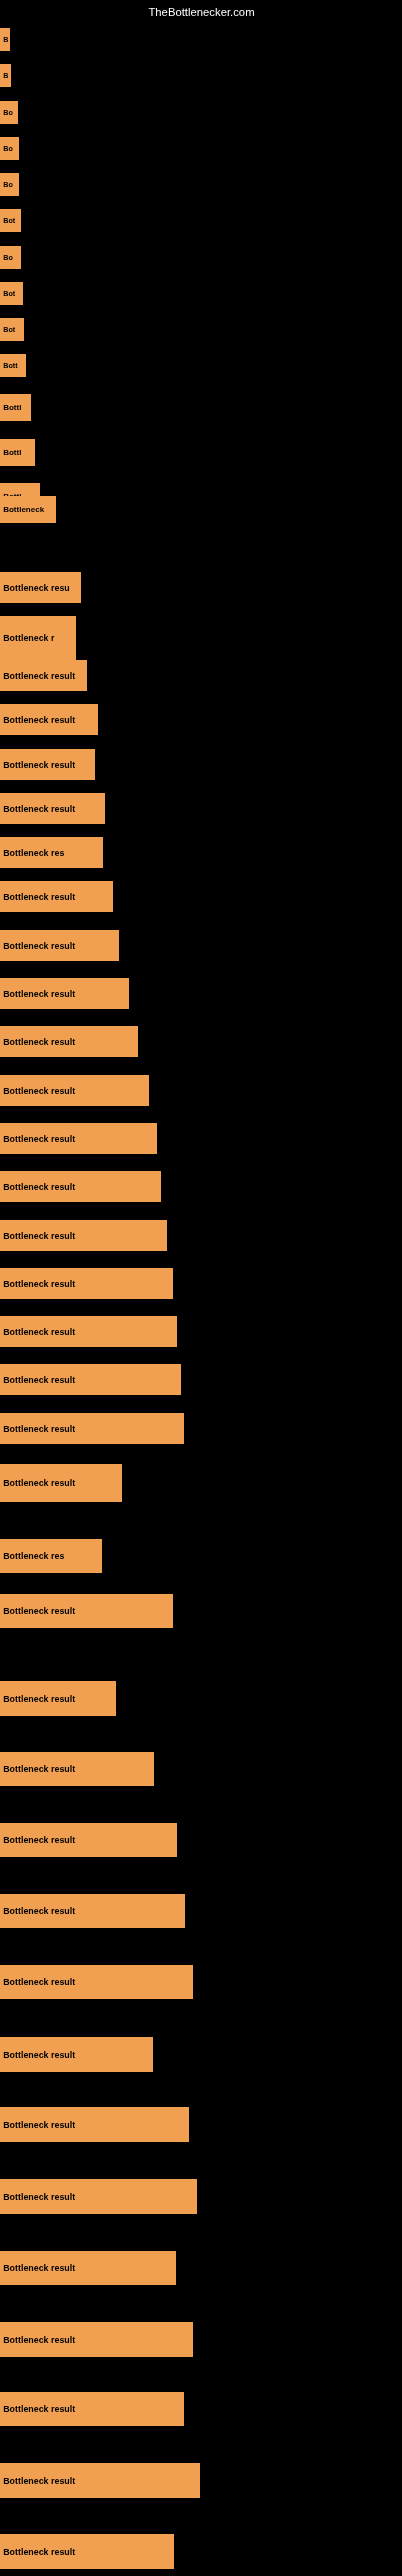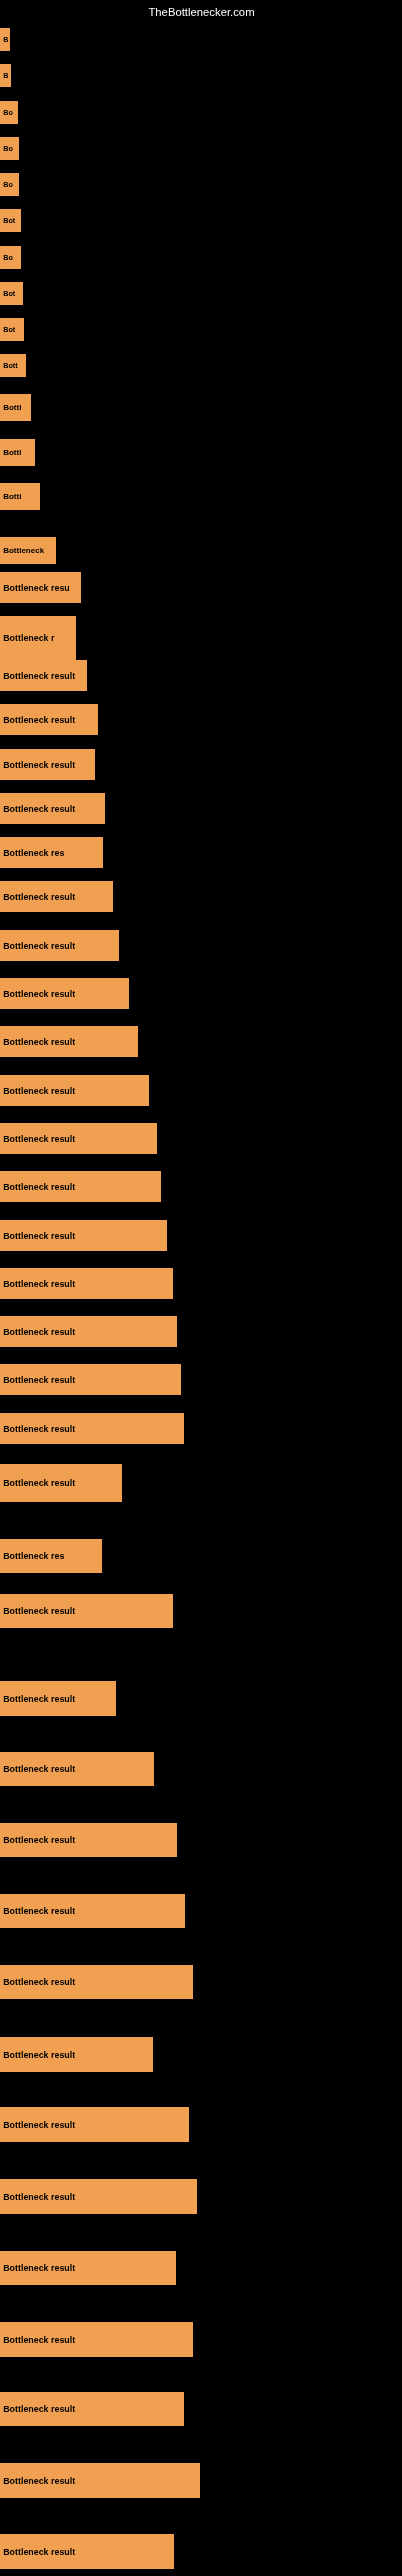--- a/index.html
+++ b/index.html
@@ -84,21 +84,21 @@
     </div>
     <div class="bar-container" style="top: 394px; left: 0px;">
       <div class="bar" style="width: 31px; height: 27px; font-size: 8px;">Bottl</div>
     </div>
     <div class="bar-container" style="top: 439px; left: 0px;">
       <div class="bar" style="width: 35px; height: 27px; font-size: 8px;">Bottl</div>
     </div>
     <div class="bar-container" style="top: 483px; left: 0px;">
       <div class="bar" style="width: 40px; height: 27px; font-size: 8px;">Bottl</div>
     </div>
-    <div class="bar-container" style="top: 537px; left: 0px;">
+    <div class="bar-container" style="top: 496px; left: 0px;">
       <div class="bar" style="width: 56px; height: 27px; font-size: 8px;">Bottleneck</div>
     </div>
     <div class="bar-container" style="top: 572px; left: 0px;">
       <div class="bar" style="width: 81px; height: 31px; font-size: 8.9px;">Bottleneck resu</div>
     </div>
     <div class="bar-container" style="top: 616px; left: 0px;">
       <div class="bar" style="width: 76px; height: 44px; font-size: 8.9px;">Bottleneck r</div>
     </div>
     <div class="bar-container" style="top: 660px; left: 0px;">
       <div class="bar" style="width: 87px; height: 31px; font-size: 8.9px;">Bottleneck result</div>

